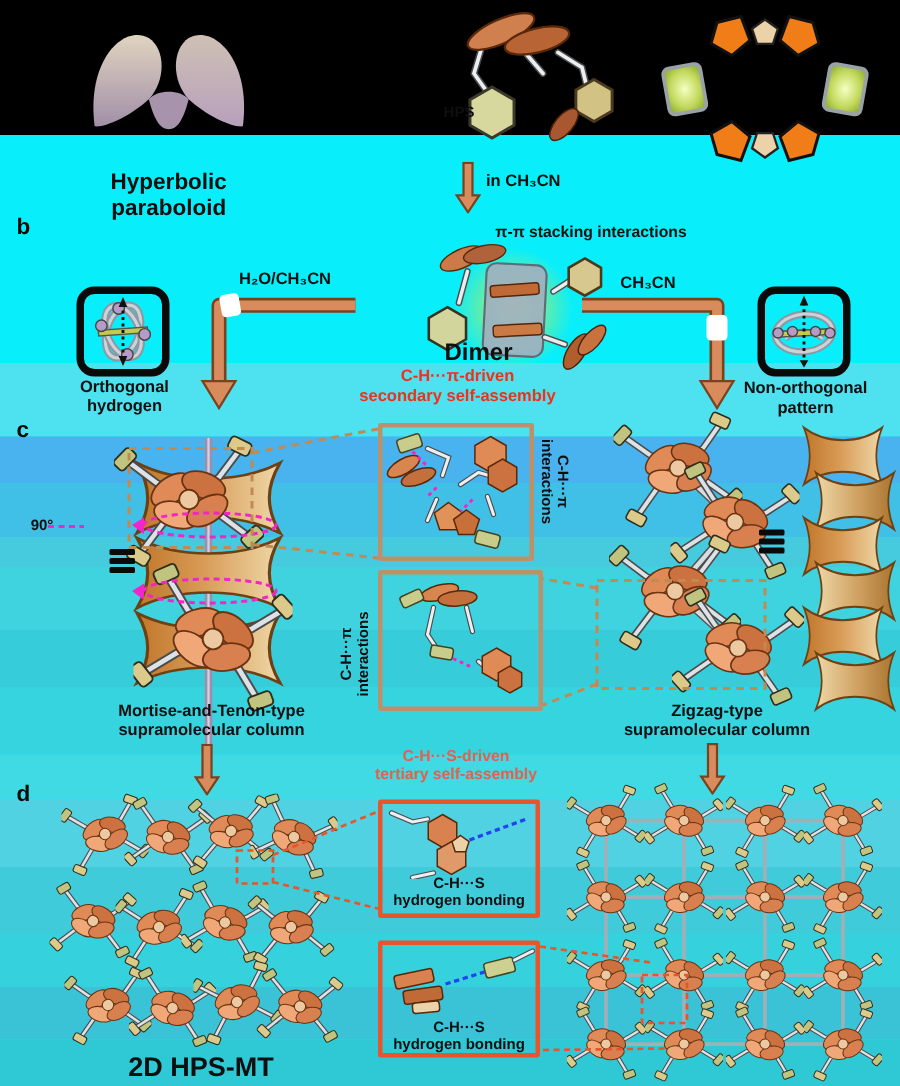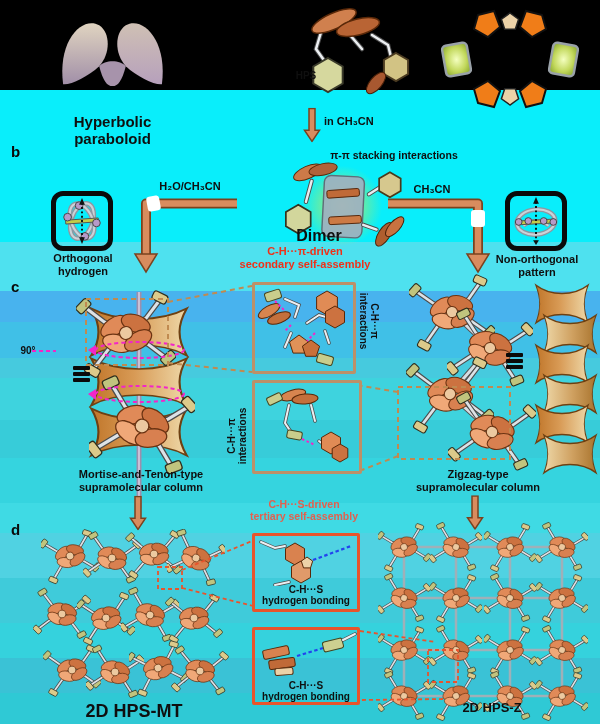--- a/index.html
+++ b/index.html
@@ -598,21 +598,20 @@
   <div class="lbl" style="left:254px;top:584px;width:104px;font-size:10px;line-height:11px;">
     <span>C-H···S</span><br>
     <span>hydrogen bonding</span>
   </div>
   <div class="lbl" style="left:254px;top:680px;width:104px;font-size:10px;line-height:11px;">
     <span>C-H···S</span><br>
     <span>hydrogen bonding</span>
   </div>
 
   <div class="lbl" style="left:74px;top:701px;width:120px;font-size:18px;">2D HPS-MT</div>
-  <div class="lbl" style="left:432px;top:701px;width:120px;font-size:13px;">2D HPS-Z</div>
 
   <svg class="abs lay4" style="left:0;top:0" width="600" height="724" viewBox="0 0 600 724">
 
     <path d="M237,203.5 L146,203.5 L146,256" fill="none" stroke="#7a421f" stroke-width="10" stroke-linejoin="round"></path>
     <path d="M237,203.5 L146,203.5 L146,256" fill="none" stroke="#d88c5e" stroke-width="6.5" stroke-linejoin="round"></path>
     <polygon points="135,254 157,254 146,272" fill="#d88c5e" stroke="#7a421f" stroke-width="1.5"></polygon>
     <rect x="147" y="196" width="13" height="15" rx="3" fill="#fff" transform="rotate(-10 153.5 203.5)"></rect>
 
     <path d="M388,203.5 L478,203.5 L478,256" fill="none" stroke="#7a421f" stroke-width="10" stroke-linejoin="round"></path>
     <path d="M388,203.5 L478,203.5 L478,256" fill="none" stroke="#d88c5e" stroke-width="6.5" stroke-linejoin="round"></path>

